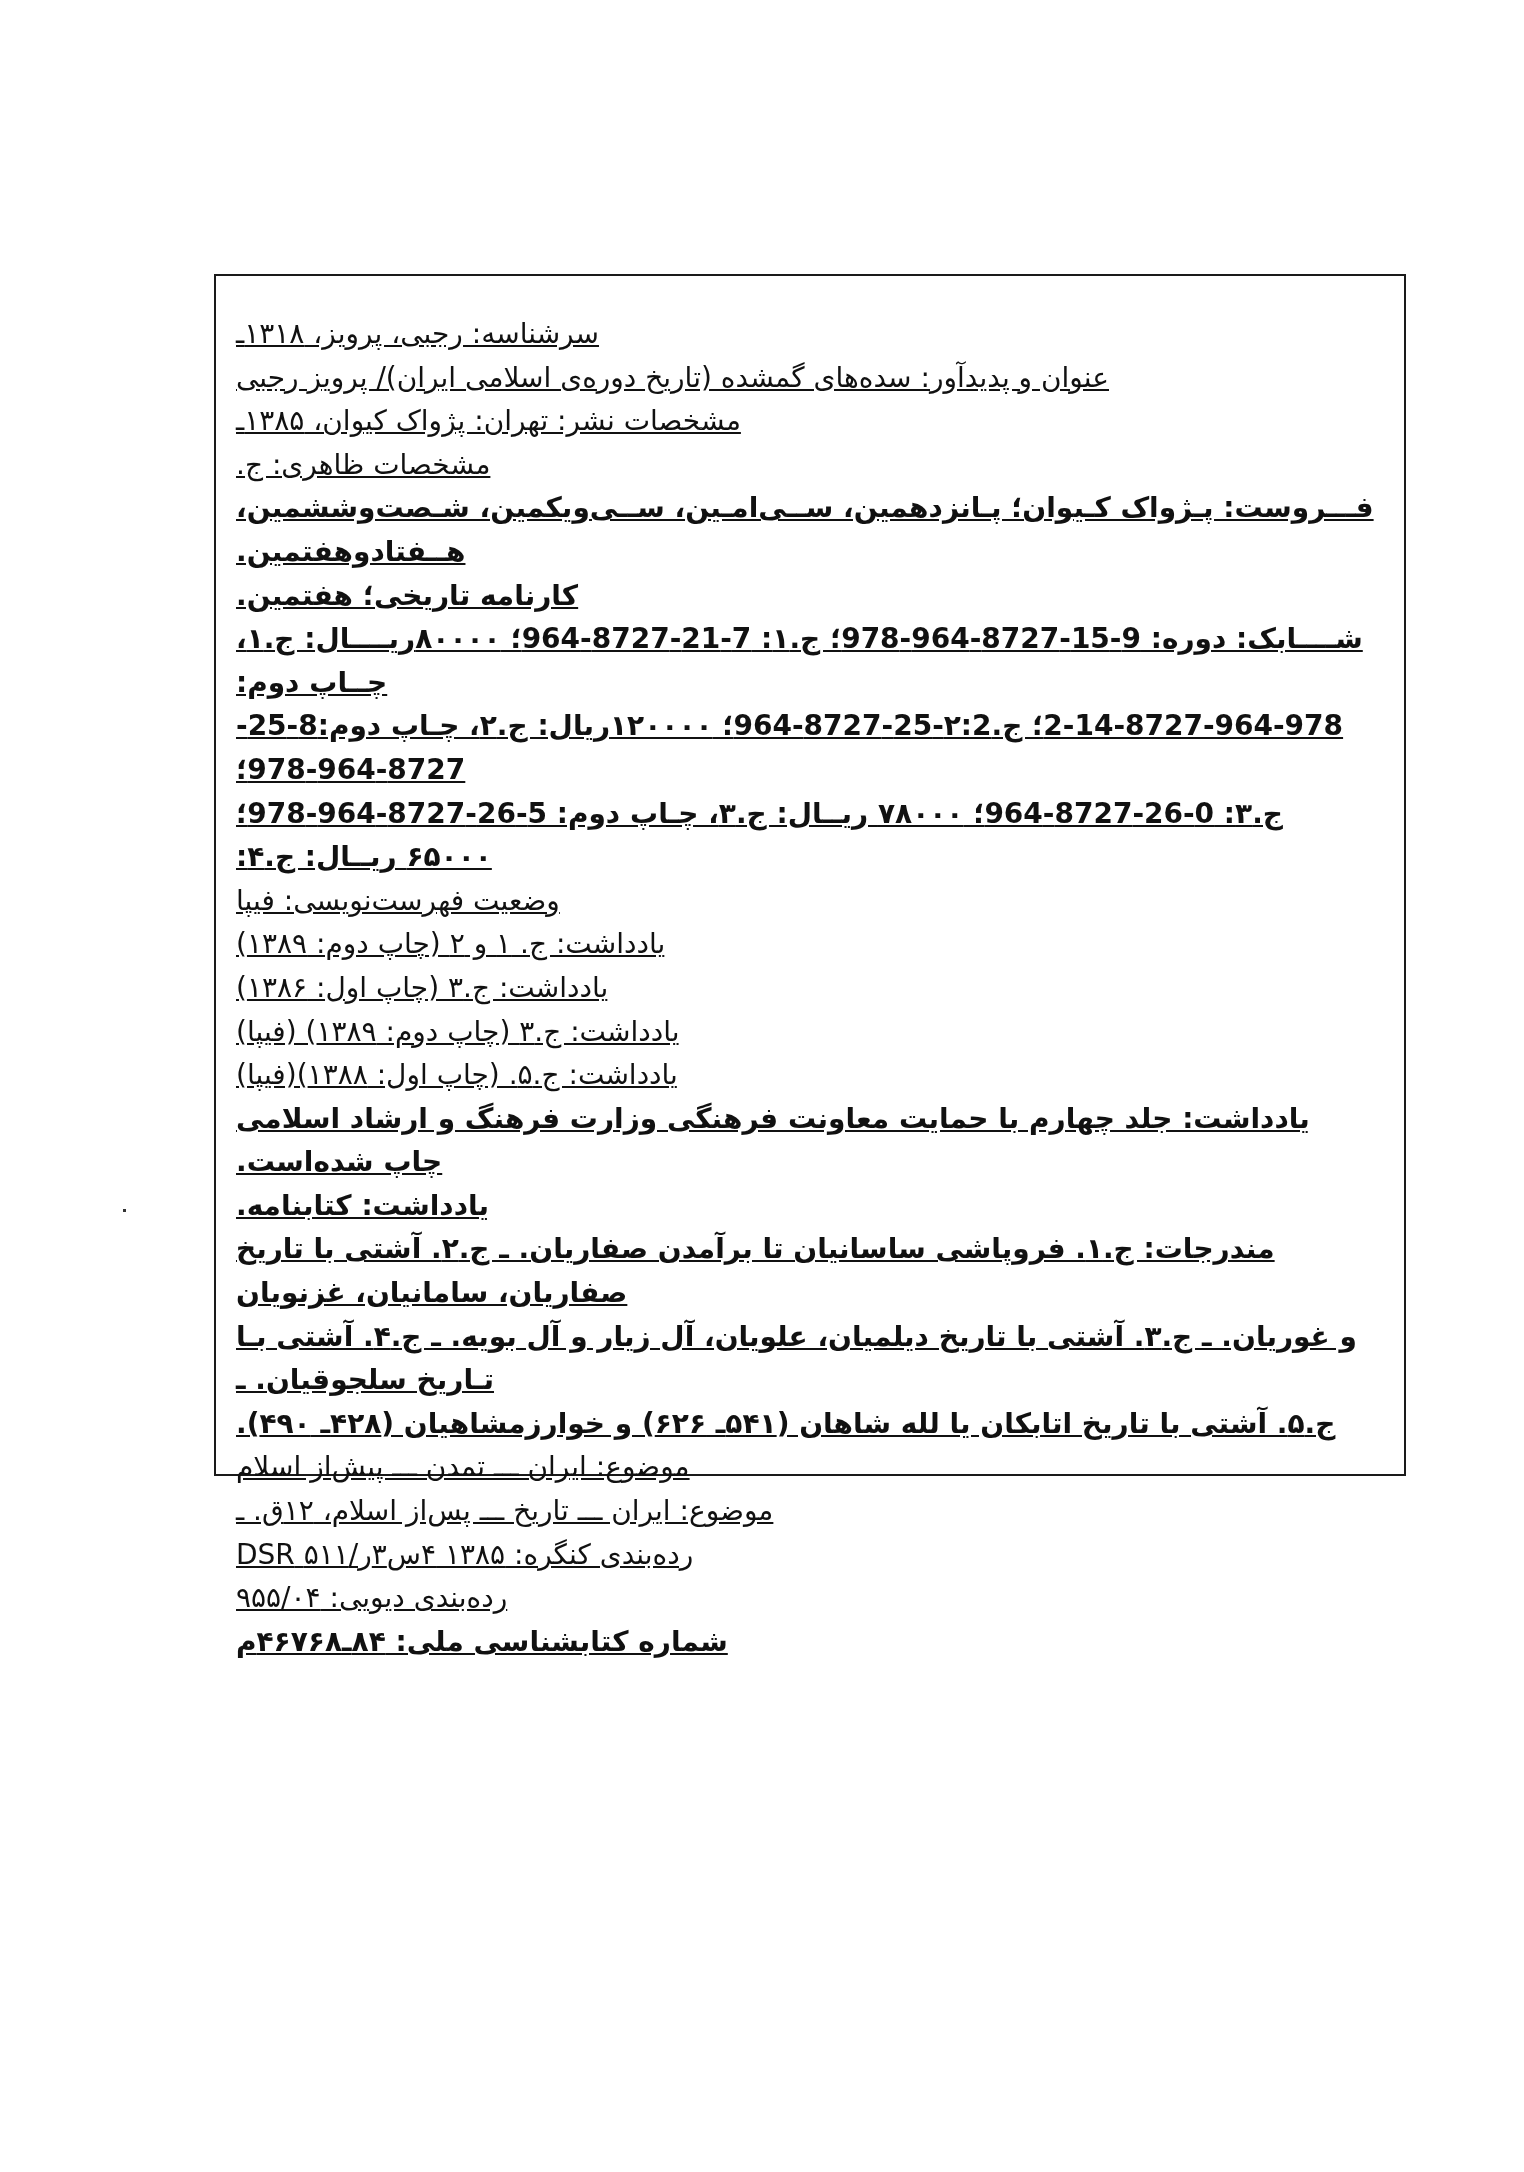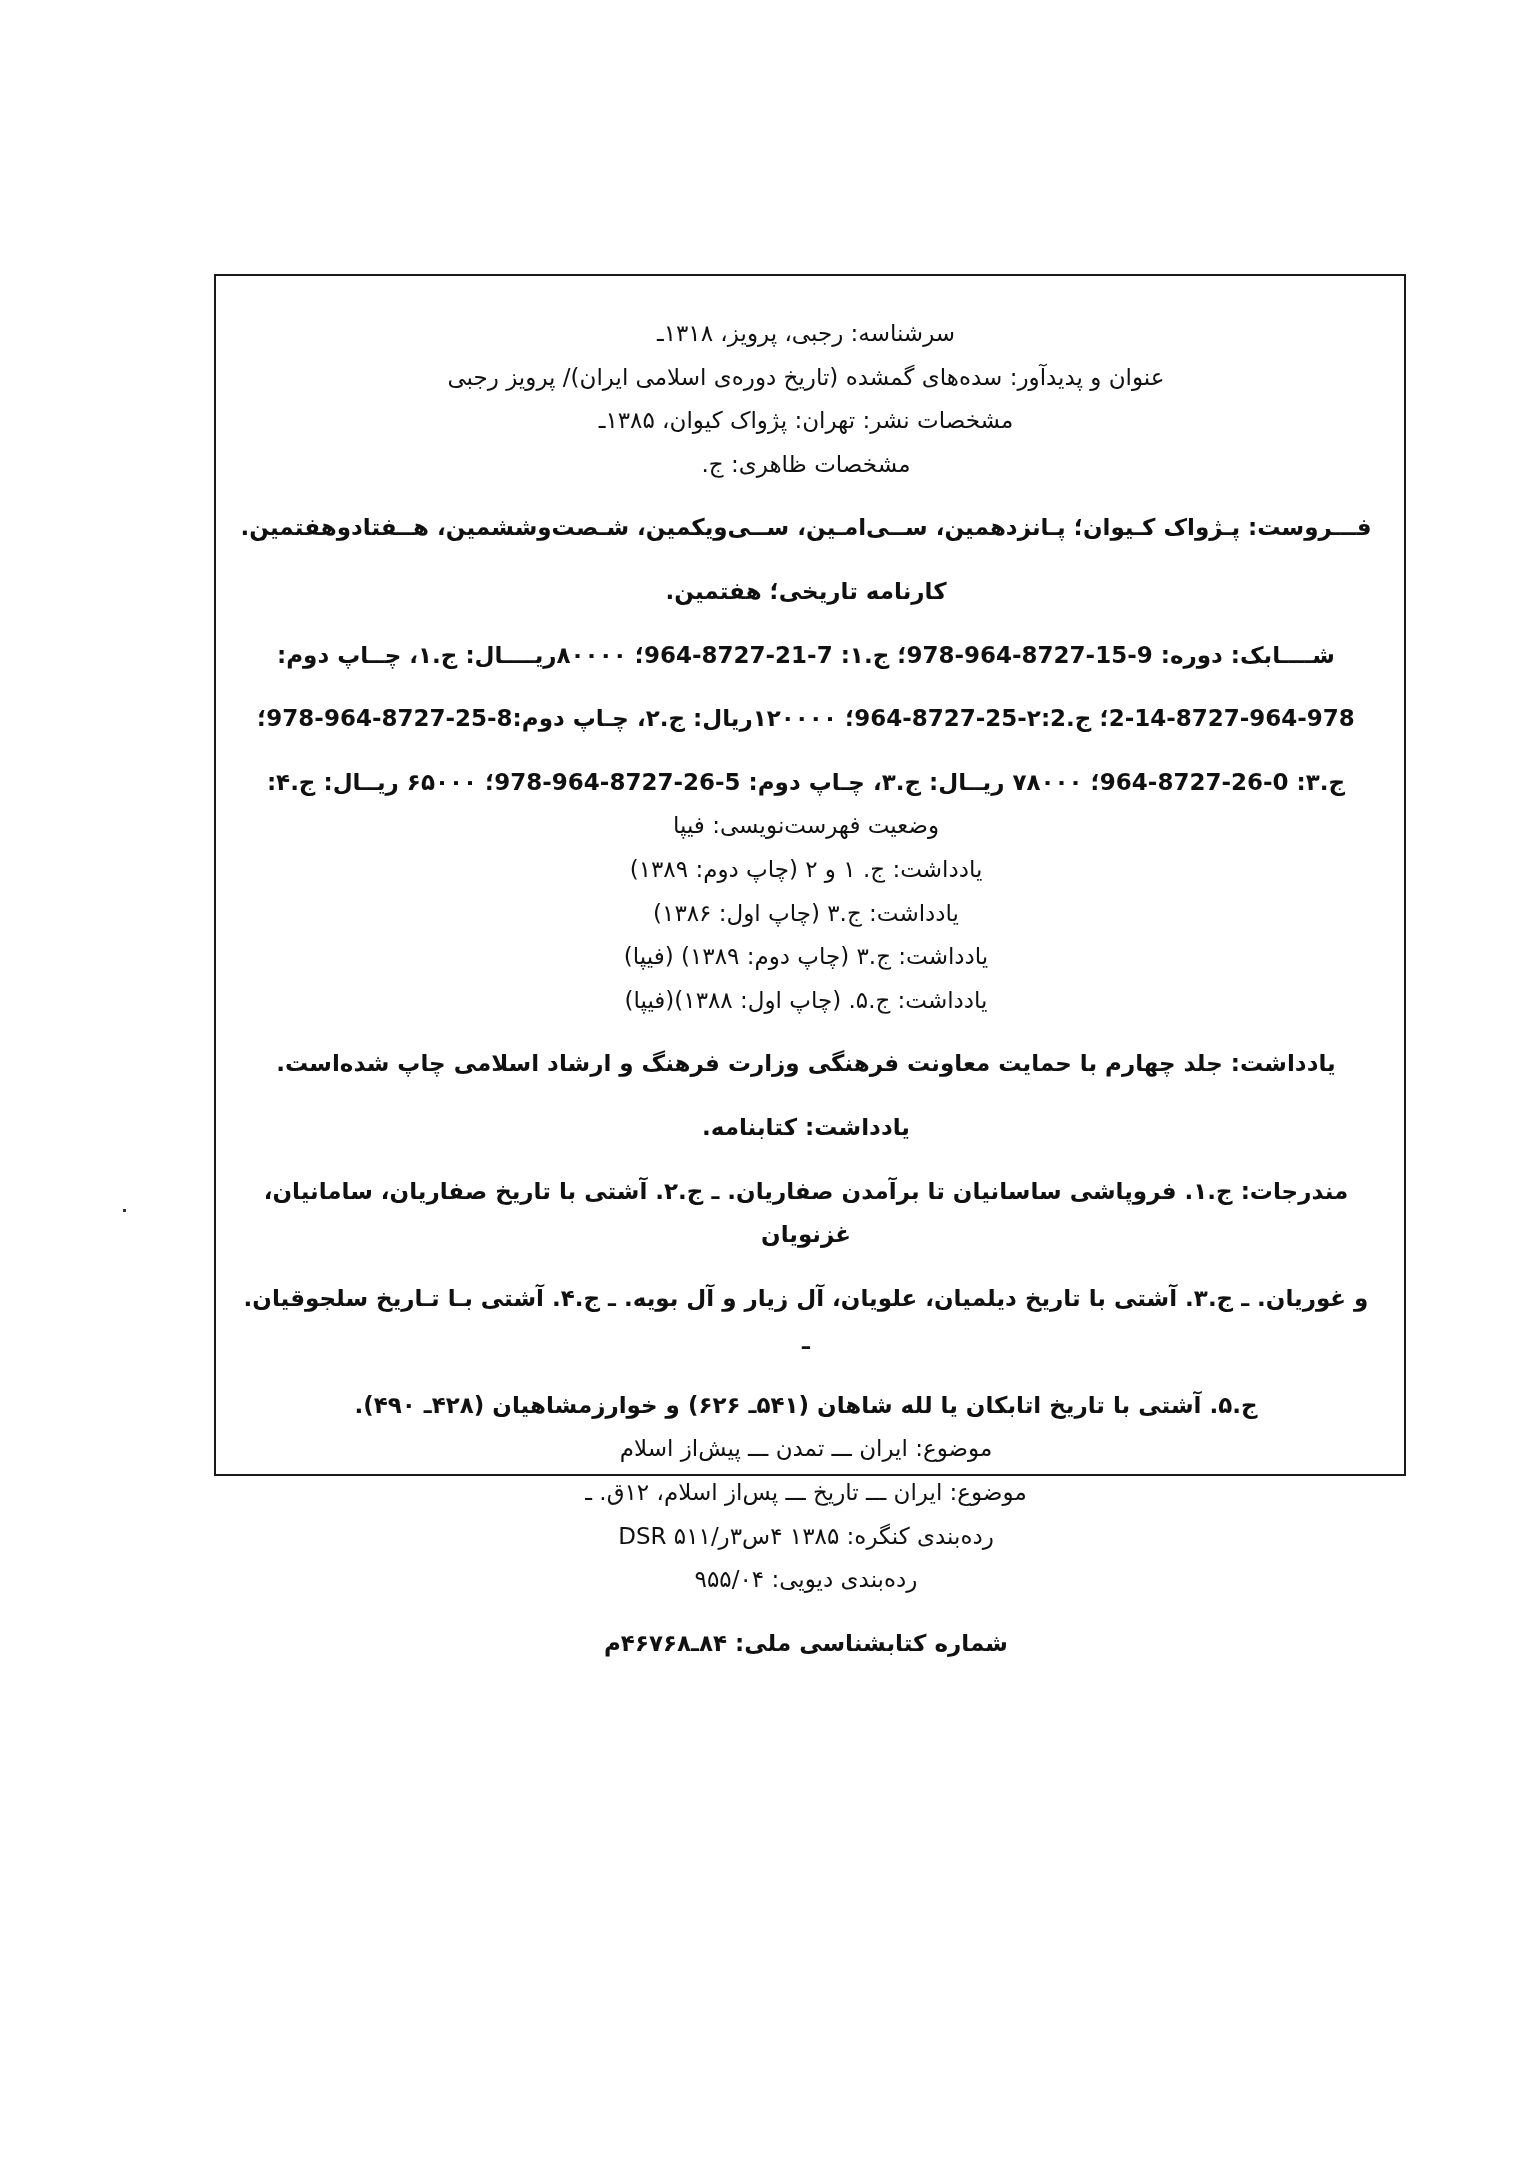--- a/index.html
+++ b/index.html
@@ -30,32 +30,32 @@
       border: 2px solid #1a1a1a;
       box-sizing: border-box;
       background: #ffffff;
     }
     .cip-content {
       position: absolute;
       right: 28px;
       top: 36px;
       width: 1140px;
       direction: rtl;
-      text-align: center;
-      font-size: 23px;
+      text-align: left;
+      font-size: 28px;
       line-height: 43.6px;
+      text-decoration: underline;
     }
     .cip-line {
       display: block;
       white-space: normal;
     }
     .cip-line.bold {
       font-weight: bold;
       letter-spacing: 0px;
-      margin-top: 20px;
     }
     .stray-dot {
       position: absolute;
       left: 123px;
       top: 1209px;
       width: 3px;
       height: 3px;
       background: #333;
     }
     .stray-dot2 {

